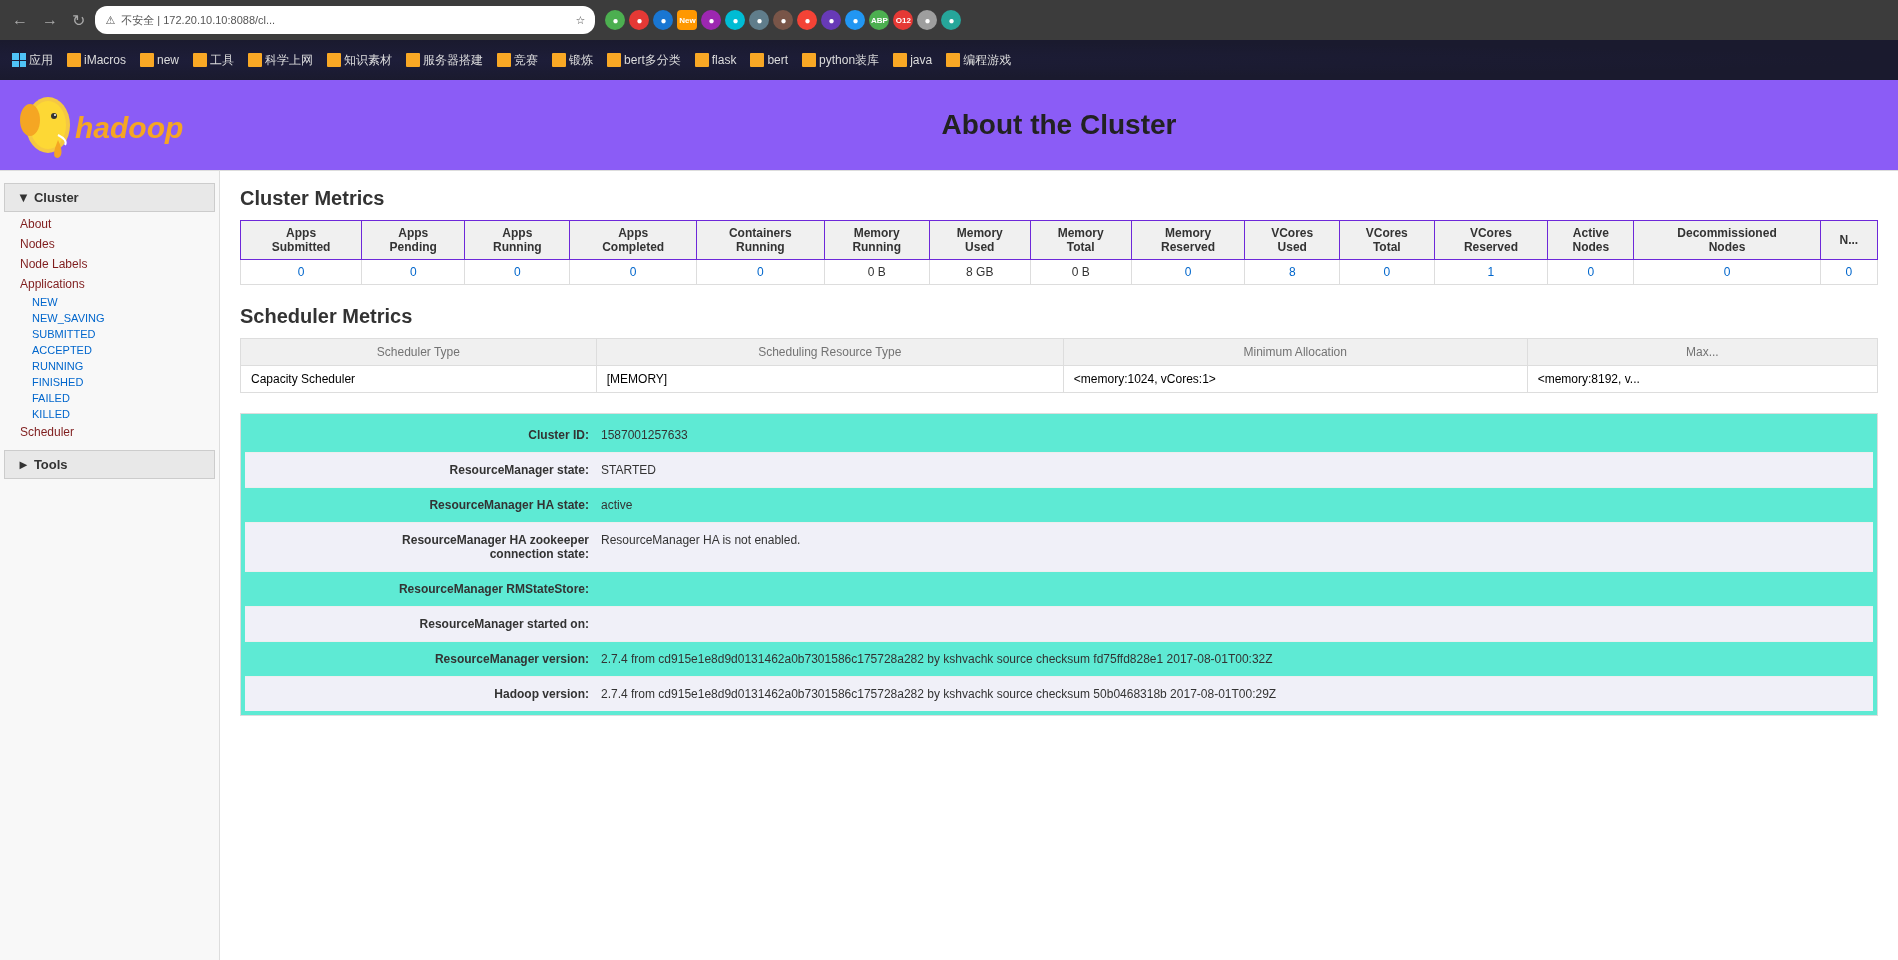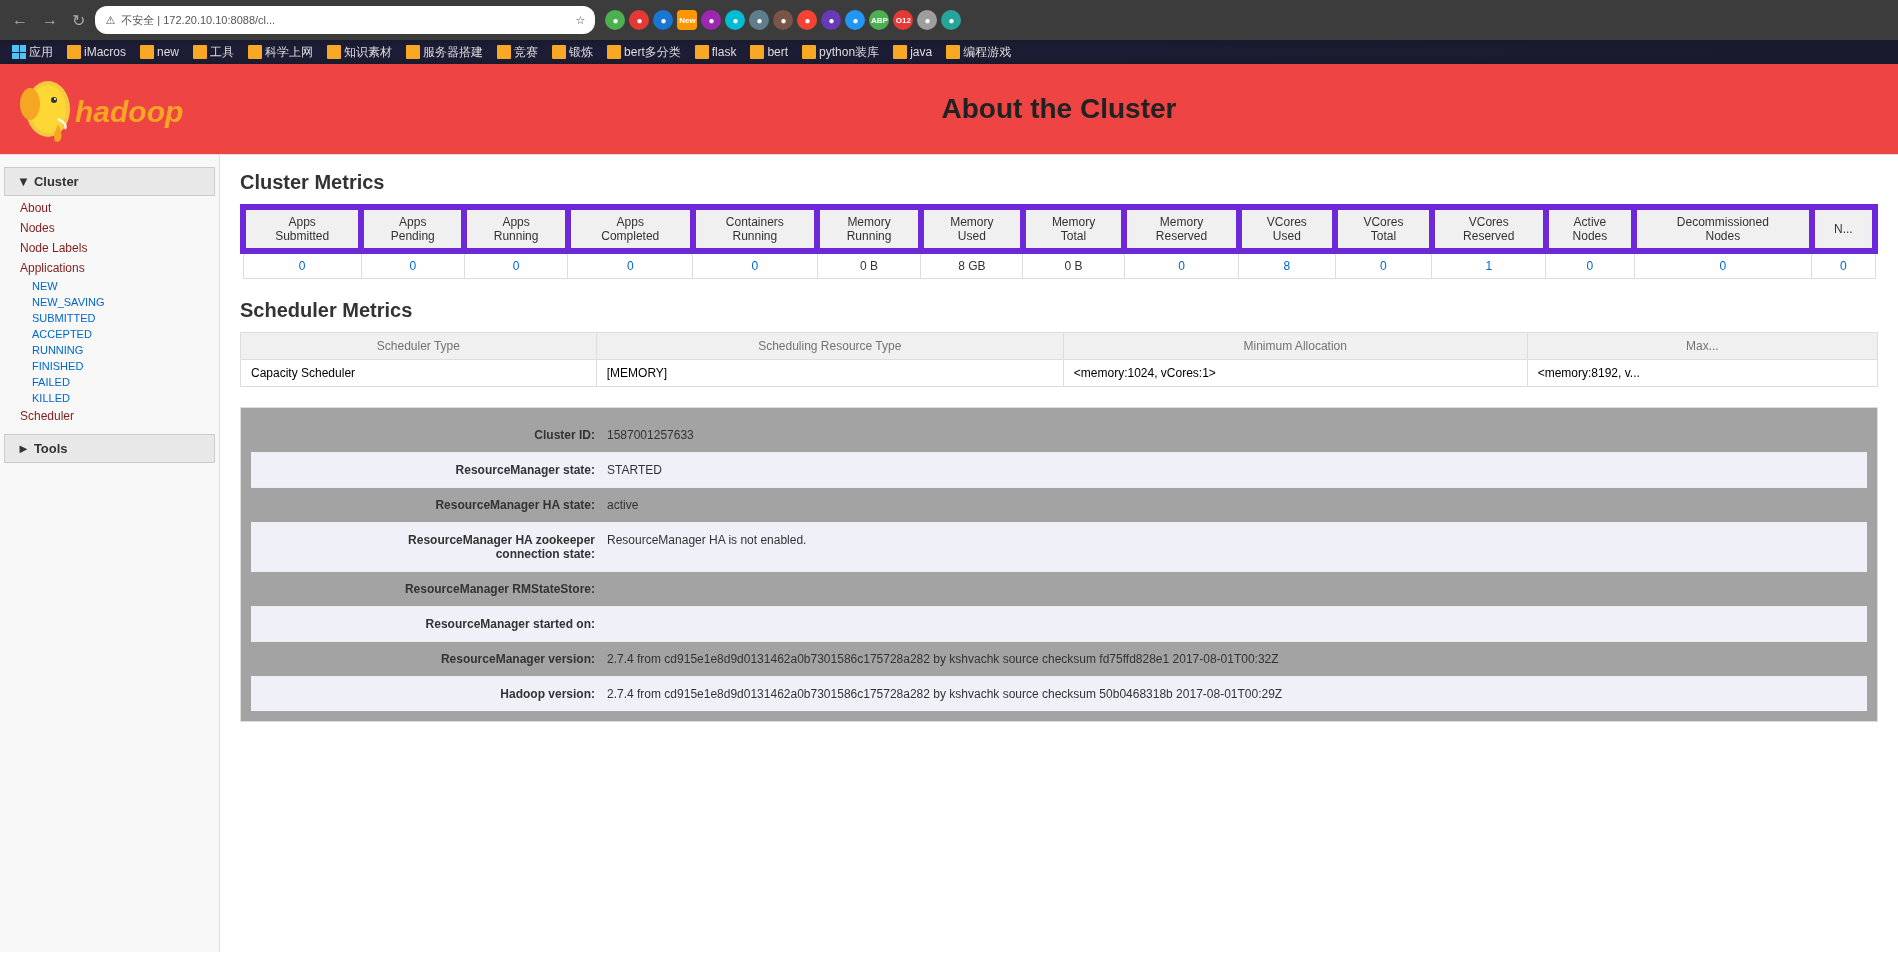--- a/index.html
+++ b/index.html
@@ -57,21 +57,21 @@
       font-weight: bold;
       color: white;
     }
     .bookmarks-bar {
       background: #1a1a2e;
       background-image: radial-gradient(ellipse at 20% 50%, rgba(30,30,60,0.8) 0%, transparent 70%);
       padding: 4px 8px;
       display: flex;
       align-items: center;
       gap: 6px;
-      height: 24px;
+      height: 40px;
       overflow: hidden;
     }
     .bookmark-item {
       display: flex;
       align-items: center;
       gap: 3px;
       color: #ddd;
       font-size: 12px;
       cursor: pointer;
       white-space: nowrap;
@@ -100,21 +100,21 @@
     .page-wrapper {
       display: flex;
       flex-direction: column;
       min-height: calc(100vh - 72px);
     }
     .page-header {
       display: flex;
       align-items: center;
       padding: 10px 20px;
       border-bottom: 1px solid #ddd;
-      background: #ef4444;
+      background: #8b5cf6;
     }
     .logo-area {
       display: flex;
       align-items: center;
       width: 220px;
     }
     .page-title-area {
       flex: 1;
       text-align: center;
     }
@@ -183,24 +183,24 @@
 
     
     .metrics-table {
       width: 100%;
       border-collapse: collapse;
       font-size: 12px;
       margin-bottom: 20px;
     }
     .metrics-table th {
       background: #f0f0f0;
-      border: 6px solid #6d28d9;
+      border: 1px solid #6d28d9;
       padding: 5px 8px;
       text-align: center;
-      font-weight: normal;
+      font-weight: bold;
       color: #333;
     }
     .metrics-table td {
       border: 1px solid #ddd;
       padding: 5px 8px;
       text-align: center;
       color: #0066cc;
     }
     .metrics-table td.plain { color: #333; }
     .metrics-table td a { color: #0066cc; text-decoration: none; }
@@ -222,22 +222,22 @@
     }
     .scheduler-table td {
       border: 1px solid #ddd;
       padding: 6px 10px;
       text-align: left;
     }
 
     
     .cluster-info {
       border: 1px solid #ddd;
-      background: #a3a3a3;
-      padding: 10px;
+      background: #5eead4;
+      padding: 4px;
     }
     .info-row {
       display: flex;
       border-bottom: 1px solid #eee;
       padding: 10px 16px;
     }
     .info-row:last-child { border-bottom: none; }
     .info-row:nth-child(even) { background: #f0f0f8; }
     .info-label {
       font-weight: bold;

